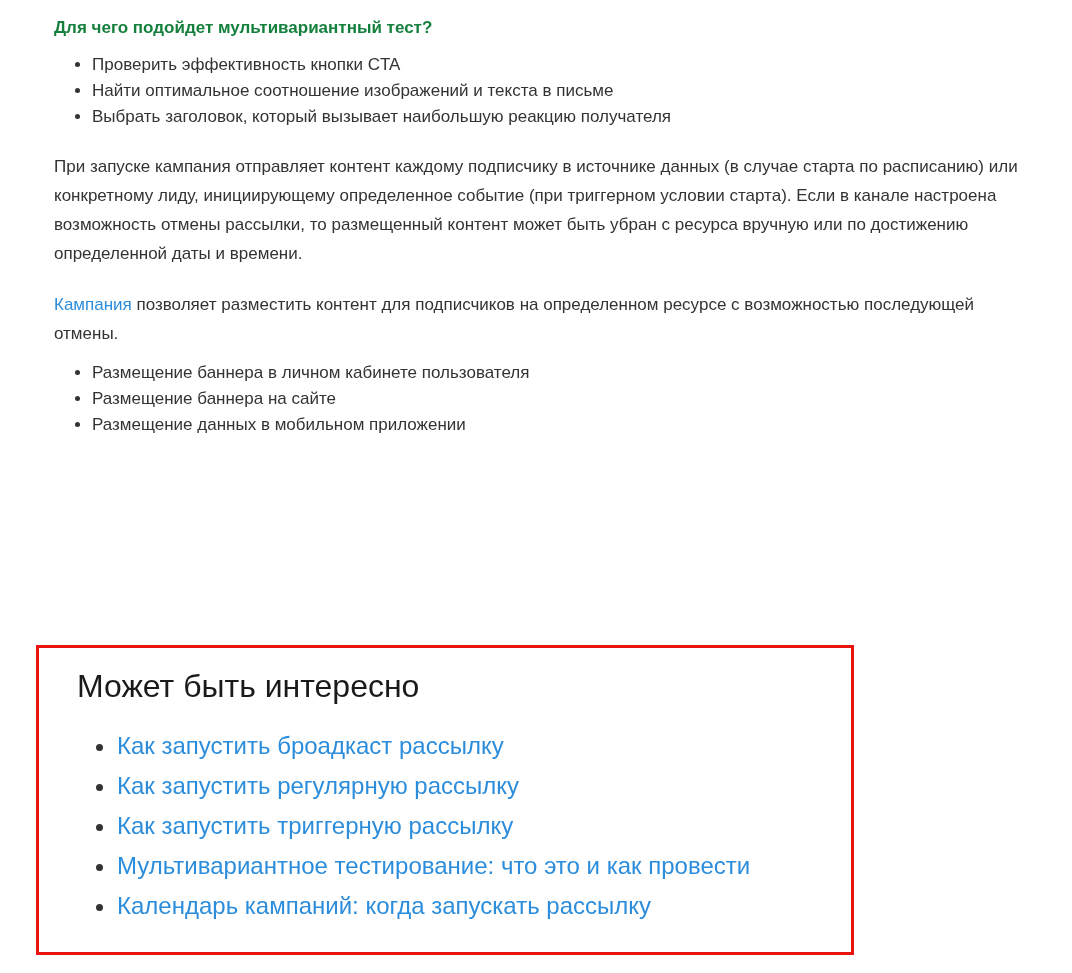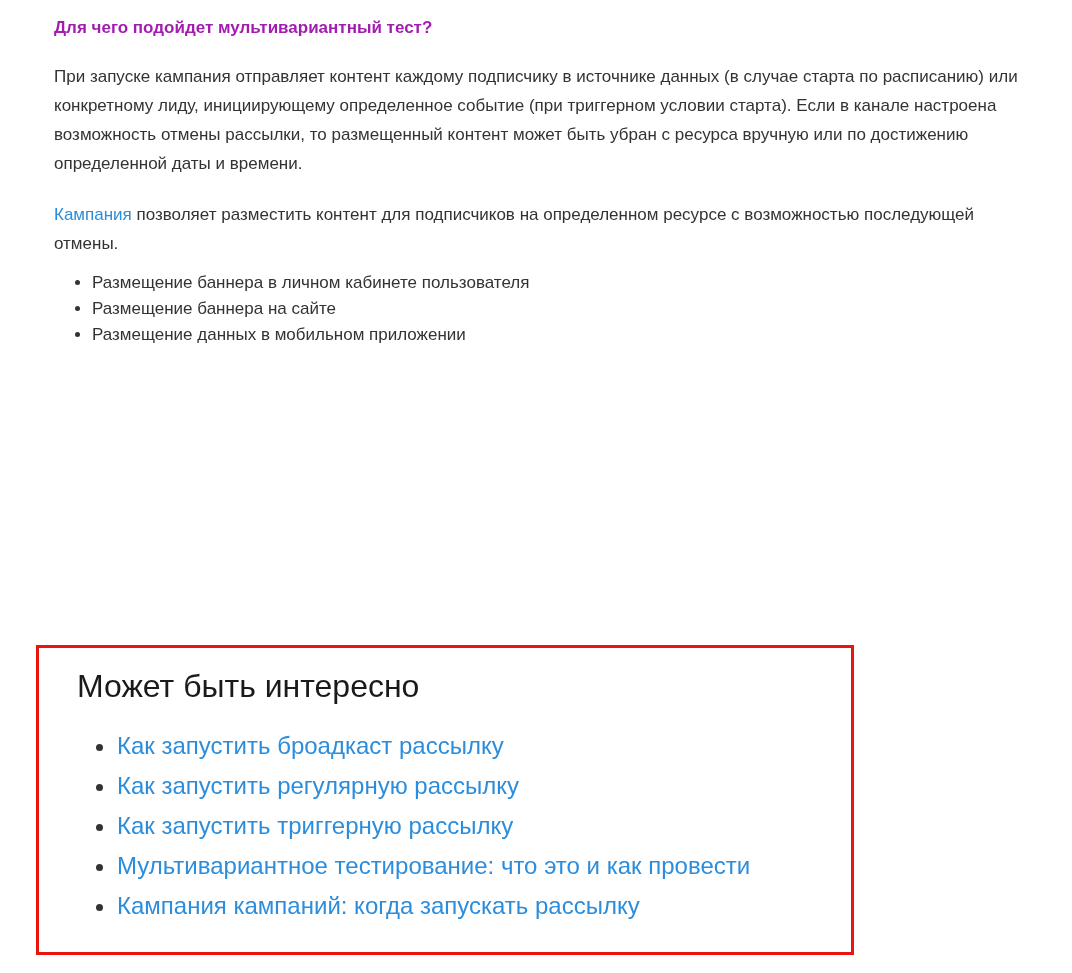--- a/index.html
+++ b/index.html
@@ -17,21 +17,21 @@
   .page {
     position: relative;
     width: 1072px;
     height: 973px;
     box-sizing: border-box;
     padding: 0 36px 0 54px;
   }
   h3.section-question {
     font-size: 17px;
     font-weight: bold;
-    color: #a21caf;
+    color: #15803d;
     margin: 0;
     padding-top: 16px;
     line-height: 1.4;
   }
   h2.section-heading {
     font-size: 25px;
     font-weight: normal;
     color: #1a1a1a;
     margin: 0;
     padding-top: 26px;
@@ -99,37 +99,42 @@
     text-decoration: none;
   }
 </style>
 </head>
 <body>
 
 <div class="page">
 
   <h3 class="section-question">Для чего подойдет мультивариантный тест?</h3>
 
+  <ul class="bullets">
+    <li>Проверить эффективность кнопки CTA</li>
+    <li>Найти оптимальное соотношение изображений и текста в письме</li>
+    <li>Выбрать заголовок, который вызывает наибольшую реакцию получателя</li>
+  </ul>
 
 
   <p class="para">При запуске кампания отправляет контент каждому подписчику в источнике данных (в случае старта по расписанию) или конкретному лиду, инициирующему определенное событие (при триггерном условии старта). Если в канале настроена возможность отмены рассылки, то размещенный контент может быть убран с ресурса вручную или по достижению определенной даты и времени.</p>
 
   <p class="para"><a class="inline-link" href="#">Кампания</a><span> позволяет разместить контент для подписчиков на определенном ресурсе с возможностью последующей отмены.</span></p>
 
 
   <ul class="bullets">
     <li>Размещение баннера в личном кабинете пользователя</li>
     <li>Размещение баннера на сайте</li>
     <li>Размещение данных в мобильном приложении</li>
   </ul>
 
   <div class="related-box">
     <h2 class="related-title">Может быть интересно</h2>
     <ul class="related-list">
       <li><a href="#">Как запустить броадкаст рассылку</a></li>
       <li><a href="#">Как запустить регулярную рассылку</a></li>
       <li><a href="#">Как запустить триггерную рассылку</a></li>
       <li><a href="#">Мультивариантное тестирование: что это и как провести</a></li>
-      <li><a href="#">Кампания кампаний: когда запускать рассылку</a></li>
+      <li><a href="#">Календарь кампаний: когда запускать рассылку</a></li>
     </ul>
   </div>
 
 </div>
 
 </body></html>

